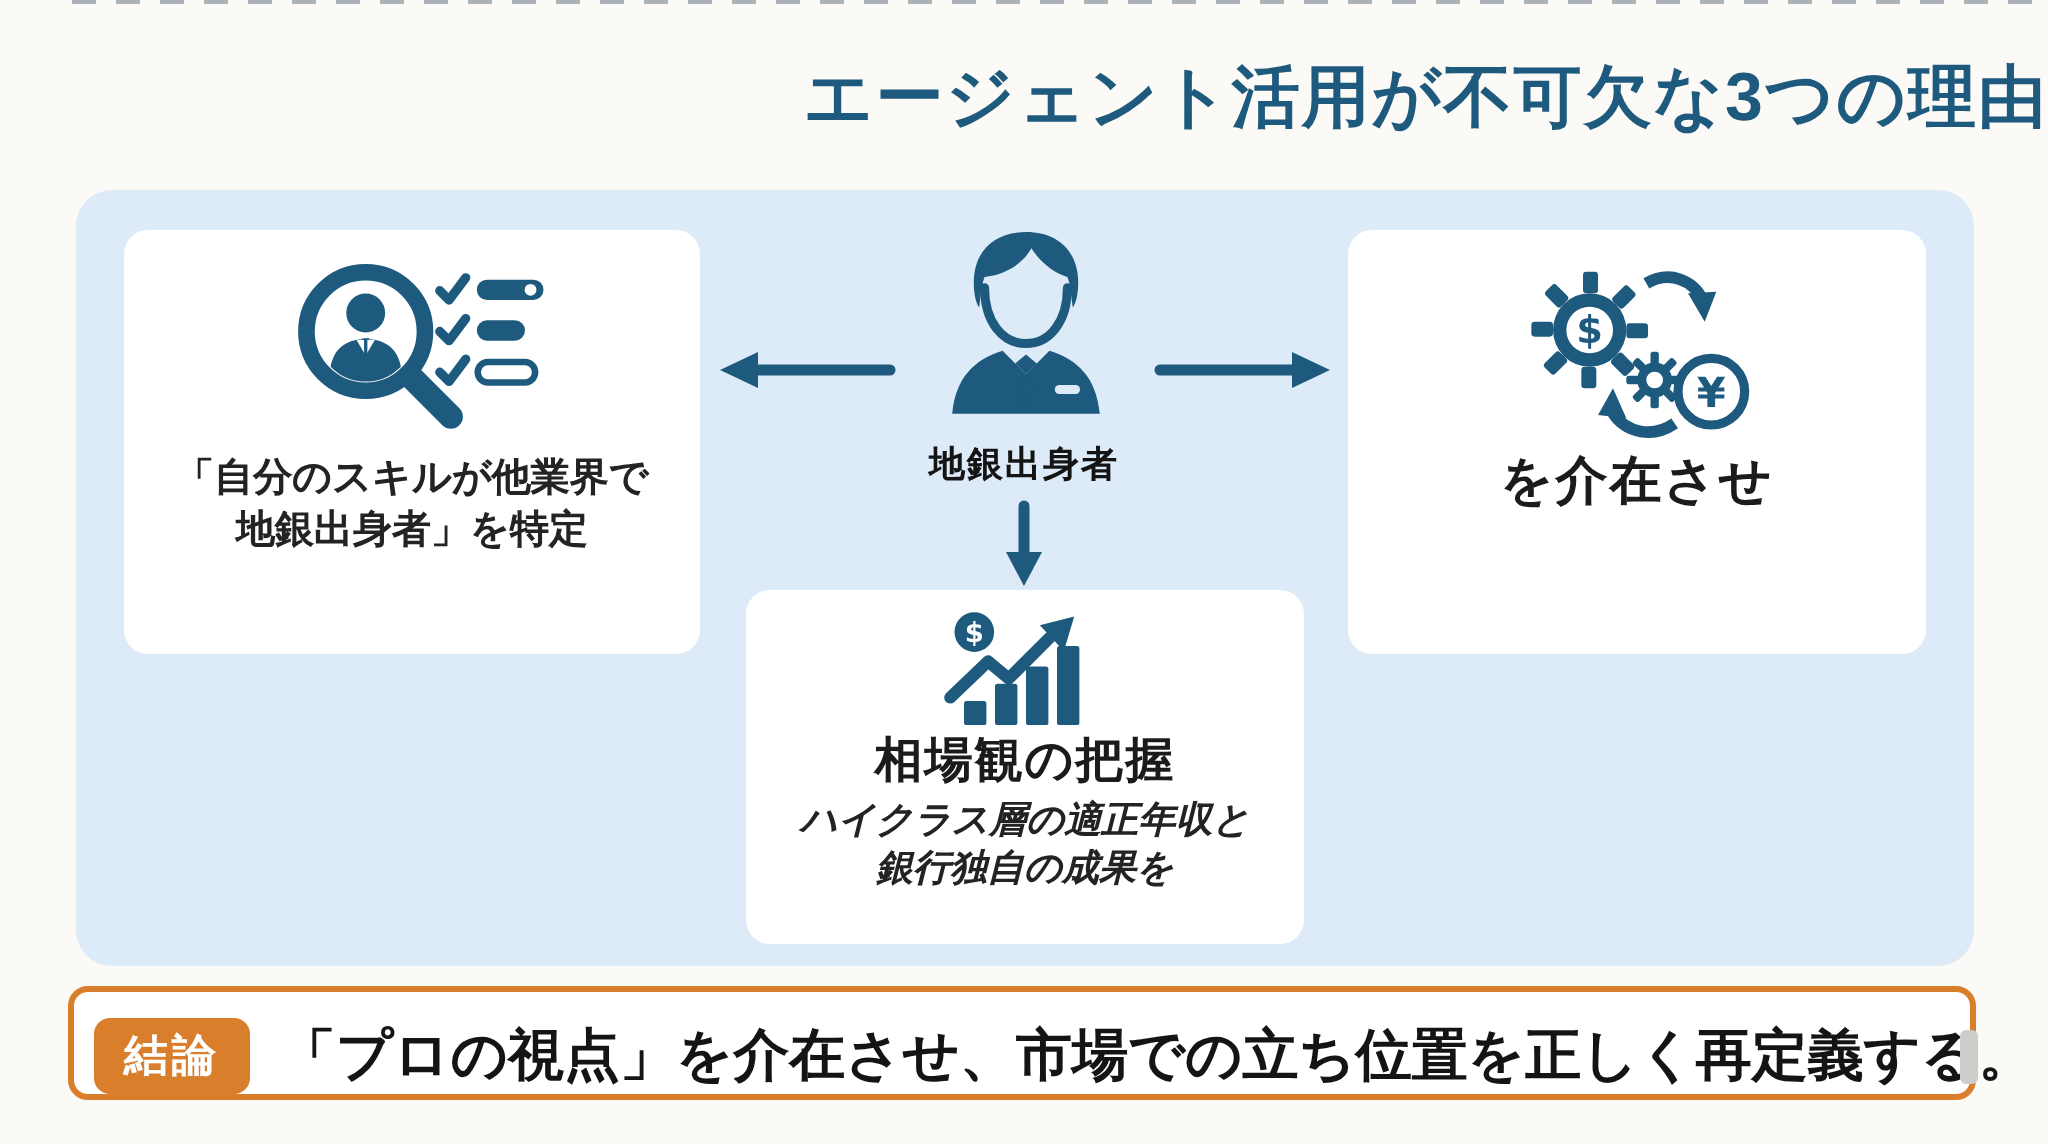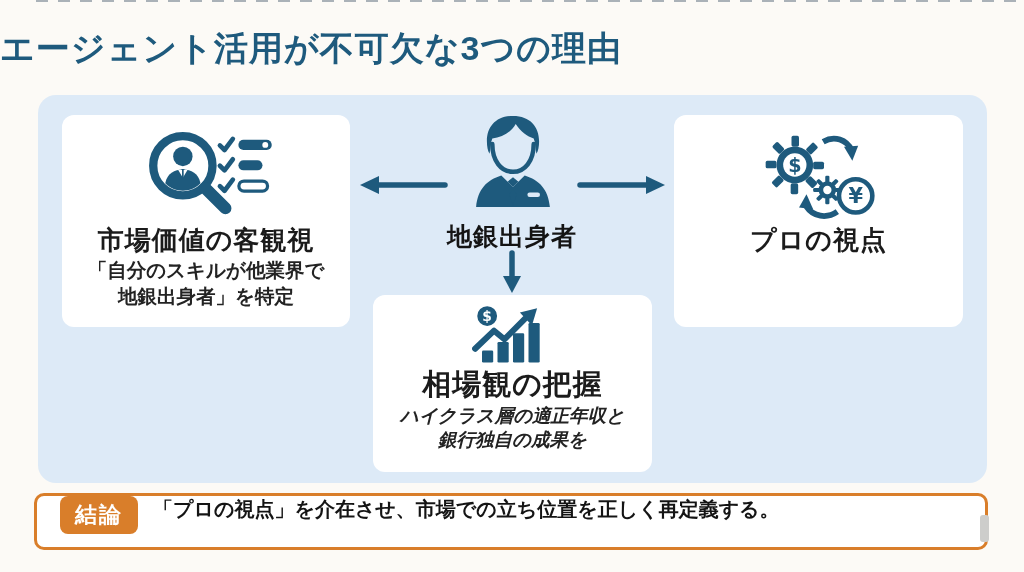--- a/index.html
+++ b/index.html
@@ -13,65 +13,65 @@
   body{font-family:"Liberation Sans","DejaVu Sans",sans-serif;}
   .stage{
     position:relative;width:1024px;height:572px;margin:0 auto;
     background:#fcfaf6;overflow:hidden;
   }
   .top-artifact{
     position:absolute;top:0;left:36px;right:0;height:2px;opacity:.45;
     background:repeating-linear-gradient(90deg,#46596c 0 12px,transparent 12px 22px);
   }
   .title{
-    position:absolute;top:26px;left:0;width:100%;text-align:left;
+    position:absolute;top:26px;left:0;width:100%;text-align:right;
     font-size:34px;font-weight:800;color:var(--accent-blue);letter-spacing:1px;
   }
   .panel{
     position:absolute;left:38px;top:95px;width:949px;height:388px;
     background:var(--panel-blue);border-radius:18px;
   }
   .card{
     position:absolute;background:#ffffff;border-radius:12px;text-align:center;
     display:flex;flex-direction:column;align-items:center;
   }
   .card-left{left:24px;top:20px;width:288px;height:212px;padding-top:10px;}
   .card-right{left:636px;top:20px;width:289px;height:212px;padding-top:10px;}
   .card-bottom{left:335px;top:200px;width:279px;height:177px;padding-top:8px;}
   .card-title{
     font-size:26px;font-weight:800;color:var(--text);letter-spacing:1px;line-height:1.2;
   }
-  .card-bottom .card-title{font-size:29px;text-align:right;}
+  .card-bottom .card-title{font-size:24px;text-align:right;}
   .card-desc{
     margin-top:2px;font-size:19.5px;font-weight:700;color:#232323;line-height:1.33;
   }
   .card-bottom .card-desc{font-size:18.5px;font-style:italic;}
   .card-desc span{display:block;}
   .icon{color:var(--accent-blue);line-height:0;}
   .icon svg{display:block;}
   .icon-side{height:100px;display:flex;align-items:center;justify-content:center;}
   .icon-bottom{height:64px;display:flex;align-items:center;justify-content:center;}
   svg text{font-family:"DejaVu Sans","Liberation Sans",sans-serif;font-weight:bold;}
   .person{position:absolute;left:430px;top:16px;color:var(--accent-blue);line-height:0;}
   .center-label{
     position:absolute;left:374px;top:125px;width:200px;text-align:center;
-    font-size:25px;font-weight:800;color:#141414;letter-spacing:1px;
+    font-size:18px;font-weight:800;color:#141414;letter-spacing:1px;
   }
   .arrows{position:absolute;left:0;top:0;width:949px;height:388px;pointer-events:none;}
   .conclusion{
     position:absolute;left:34px;top:493px;width:954px;height:57px;
     background:#ffffff;border:3.5px solid var(--orange);border-radius:10px;
-    display:flex;align-items:flex-start;padding-left:23px;gap:15px;
+    display:flex;align-items:flex-end;padding-left:10px;gap:15px;
   }
   .badge{
     background:var(--orange);color:#ffffff;font-size:22px;font-weight:800;
     padding:4px 15px;border-radius:8px;letter-spacing:2px;flex:0 0 auto;
   }
   .conclusion-text{
-    font-size:20px;font-weight:800;color:#141414;letter-spacing:0;white-space:nowrap;
+    font-size:28px;font-weight:800;color:#141414;letter-spacing:0;white-space:nowrap;
   }
   .border-artifact{
     position:absolute;right:-4px;top:19px;width:9px;height:27px;
     background:#cdcdcb;border-radius:3px;
   }
 </style>
 </head>
 <body>
 
 <div class="stage">
@@ -93,21 +93,20 @@
           <line x1="74" y1="68" x2="96" y2="90" stroke="currentColor" stroke-width="13" stroke-linecap="round"></line>
           <polyline points="90,22 95,27 104,15" fill="none" stroke="currentColor" stroke-width="5" stroke-linecap="round" stroke-linejoin="round"></polyline>
           <rect x="110" y="16" width="36" height="11" rx="5.5" fill="currentColor"></rect>
           <circle cx="139" cy="21.5" r="3.2" fill="#ffffff"></circle>
           <polyline points="90,44 95,49 104,37" fill="none" stroke="currentColor" stroke-width="5" stroke-linecap="round" stroke-linejoin="round"></polyline>
           <rect x="110" y="38" width="26" height="11" rx="5.5" fill="currentColor"></rect>
           <polyline points="90,66 95,71 104,59" fill="none" stroke="currentColor" stroke-width="5" stroke-linecap="round" stroke-linejoin="round"></polyline>
           <rect x="110.5" y="60.5" width="31" height="11" rx="5.5" fill="none" stroke="currentColor" stroke-width="3.5"></rect>
         </svg>
       </div>
-      <div class="card-title">市場価値の客観視</div>
       <div class="card-desc">
         <span>「自分のスキルが他業界で</span>
         <span>地銀出身者」を特定</span>
       </div>
     </div>
 
     <div class="card card-right">
       <div class="icon icon-side">
         <svg width="142" height="100" viewBox="0 0 150 120">
           <g fill="currentColor">
@@ -136,21 +135,21 @@
           <circle cx="85" cy="78" r="10.5" fill="currentColor"></circle>
           <circle cx="85" cy="78" r="5" fill="#ffffff"></circle>
           <circle cx="119" cy="85" r="20" fill="none" stroke="currentColor" stroke-width="5.5"></circle>
           <text x="119" y="94" font-size="25" text-anchor="middle" fill="currentColor">¥</text>
           <path d="M80,20 C94,12 108,18 114,30" fill="none" stroke="currentColor" stroke-width="7"></path>
           <polygon points="105,26 122,25 115,43" fill="currentColor"></polygon>
           <path d="M97,104 C84,113 68,110 60,98" fill="none" stroke="currentColor" stroke-width="7"></path>
           <polygon points="68,101 51,99 60,83" fill="currentColor"></polygon>
         </svg>
       </div>
-      <div class="card-title">プロの視点</div>
+      <div class="card-title">を介在させ</div>
     </div>
 
     <div class="card card-bottom">
       <div class="icon icon-bottom">
         <svg width="88" height="62" viewBox="0 0 100 72">
           <rect x="14" y="54" width="13" height="14" rx="1.5" fill="currentColor"></rect>
           <rect x="32" y="44" width="13" height="24" rx="1.5" fill="currentColor"></rect>
           <rect x="50" y="34" width="13" height="34" rx="1.5" fill="currentColor"></rect>
           <rect x="68" y="22" width="13" height="46" rx="1.5" fill="currentColor"></rect>
           <polyline points="6,52 28,31 40,41 64,17" fill="none" stroke="currentColor" stroke-width="7" stroke-linecap="round" stroke-linejoin="round"></polyline>

